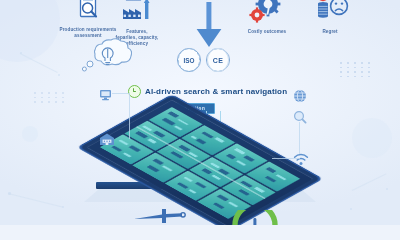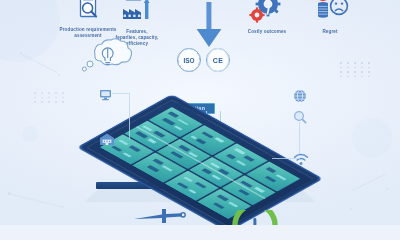--- a/index.html
+++ b/index.html
@@ -290,20 +290,24 @@
     <span class="inner">
       <span style="font-size:6.4px;">ISO</span>
     </span>
   </div>
   <div class="badge" style="left:206px;top:48px;width:22px;height:22px;">
     <span class="inner" style="border-style:solid;border-color:#cfe0f2;">
       <span style="font-size:7px;letter-spacing:.4px;">CE</span>
     </span>
   </div>
 
+  <div id="headline">
+    <span class="clock"></span>
+    <span class="htxt">AI-driven search &amp; smart navigation</span>
+  </div>
 
   <div id="exhibLabel">Exhibition</div>
   <div class="stalk" style="left:176px;top:111px;height:10px;"></div>
   <div class="stalk" style="left:190px;top:111px;height:12px;"></div>
   <div class="stalk" style="left:206px;top:111px;height:10px;"></div>
   <div class="stalk" style="left:220px;top:111px;height:12px;"></div>
 
   <div id="platformWrap">
     <div id="shadow"></div>
     <div id="deck"></div>

